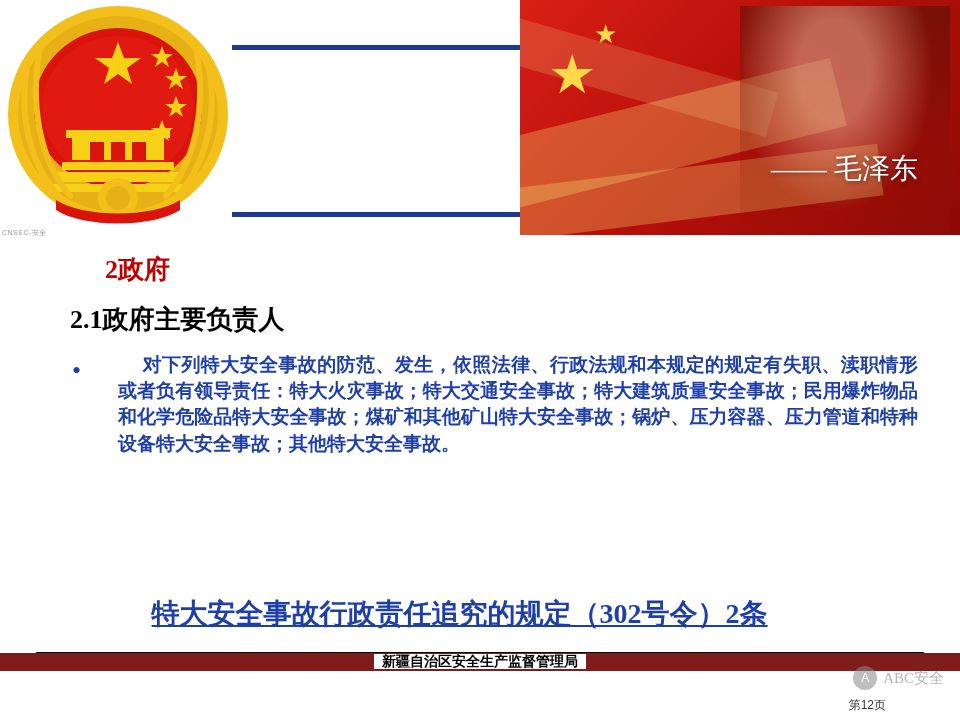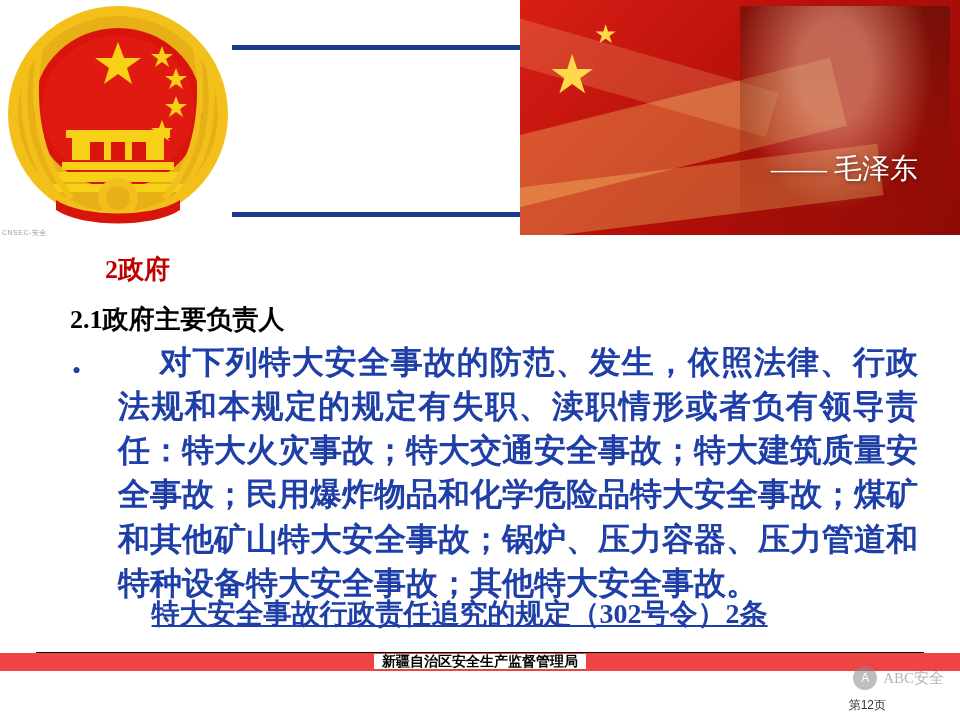--- a/index.html
+++ b/index.html
@@ -152,23 +152,23 @@
     position: absolute;
     left: 72px;
     top: 118px;
     font-size: 26px;
     color: #1f3fa8;
     line-height: 1;
   }
   .para {
     position: absolute;
     left: 118px;
-    top: 100px;
+    top: 112px;
     width: 800px;
-    font-size: 32px;
+    font-size: 19px;
     font-weight: bold;
     color: #1f3fa8;
     line-height: 1.38;
     text-align: justify;
     font-family: "Liberation Serif", serif;
     text-indent: 1.3em;
   }
   .para-2 {
     position: absolute;
     left: 118px;
@@ -195,21 +195,21 @@
   .footer-text {
     position: absolute;
     top: 653px;
     left: 0;
     width: 960px;
     text-align: center;
     font-size: 14px;
     font-weight: bold;
     color: #000000;
     font-family: "Liberation Serif", serif;
-    background: #ef4444;
+    background: #7f1d1d;
   }
   .footer-text span {
     background: #ffffff;
     padding: 0 8px;
   }
   .page-no {
     position: absolute;
     right: 74px;
     top: 697px;
     font-size: 12px;

